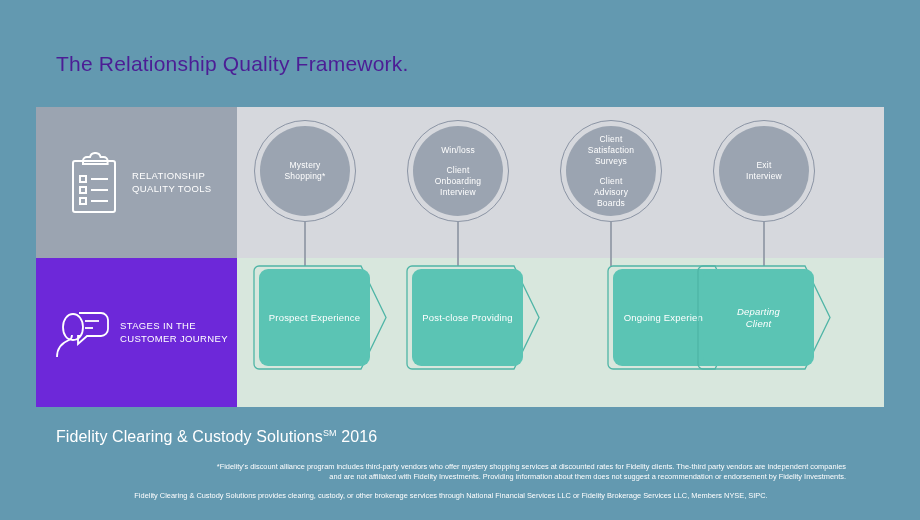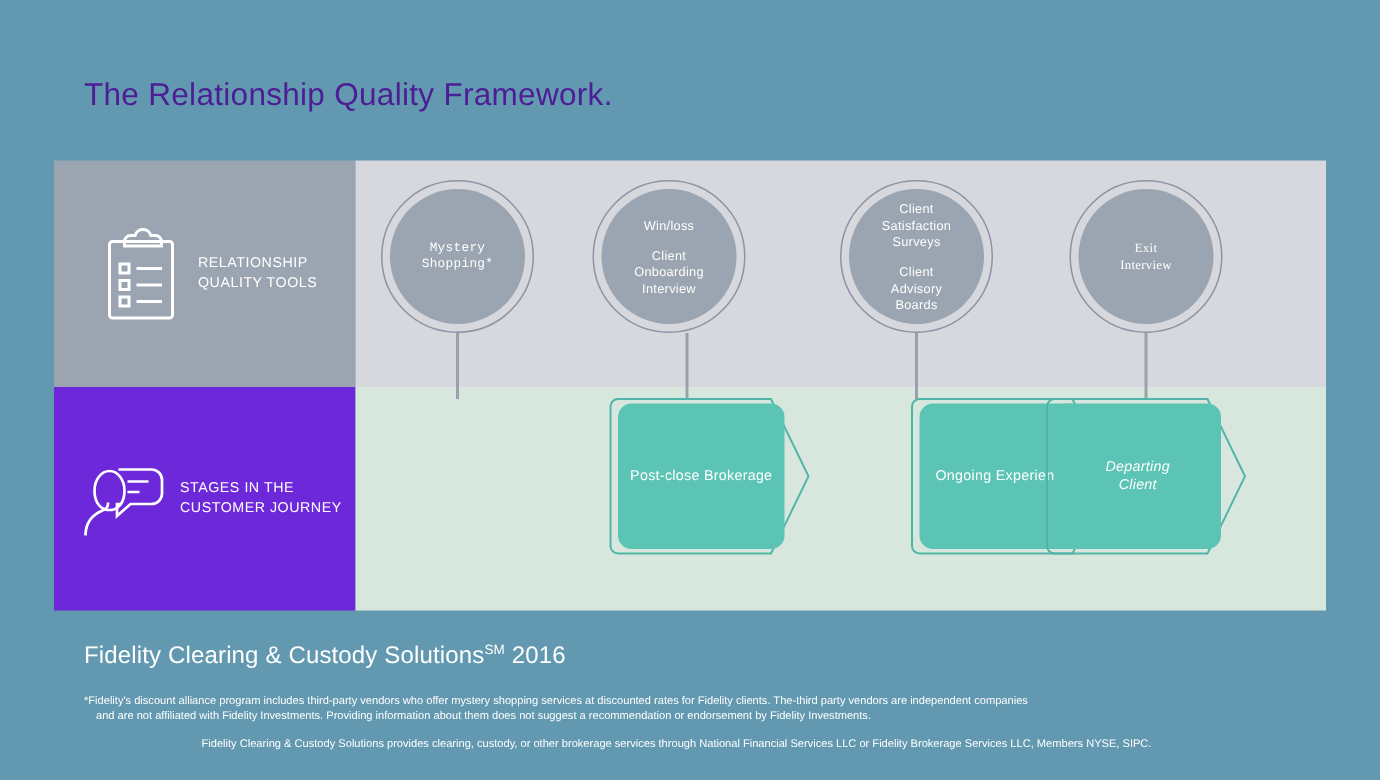--- a/index.html
+++ b/index.html
@@ -176,21 +176,21 @@
   #disclaimer {
     position: absolute;
     left: 56px;
     top: 462px;
     width: 790px;
     color: #ffffff;
     font-size: 7.4px;
     line-height: 10px;
   }
   #disclaimer p { margin: 0; }
-  #disclaimer .note-1 { text-indent: 0; padding-left: 0; }
+  #disclaimer .note-1 { text-indent: 0; padding-left: 0; text-align: right; }
   #disclaimer .note-1 .cont { display: block; padding-left: 8px; }
   #disclaimer .note-2 { margin-top: 9px; text-align: center; }
 </style>
 </head>
 <body>
 
 <div id="page-title">The Relationship Quality Framework.</div>
 
 <div id="framework-panel">
 
@@ -207,50 +207,50 @@
           <line x1="24" y1="38" x2="41" y2="38"></line>
           <rect x="13" y="46" width="6" height="6"></rect>
           <line x1="24" y1="49" x2="41" y2="49"></line>
         </svg>
       </div>
       <div class="sidebar-label">RELATIONSHIP QUALITY TOOLS</div>
     </div>
 
     <div class="row-body">
 
-    <div class="tool-node" style="left: 17px; font-family: Liberation Mono, monospace;">
+    <div class="tool-node" style="left: 17px;">
           <div class="tool-ring"></div>
           <div class="tool-disc">
             <div class="tool-label">
               <span class="grp">Mystery<br>Shopping*</span>
             </div>
           </div>
         </div>
         <div class="connector" style="left: 67px; top: 115px; height: 36px;"></div>
-        <div class="tool-node" style="left: 158px;">
+        <div class="tool-node" style="left: 170px;">
           <div class="tool-ring"></div>
           <div class="tool-disc">
             <div class="tool-label">
               <span class="grp">Win/loss</span>
               <span class="grp">Client<br>Onboarding<br>Interview</span>
             </div>
           </div>
         </div>
         <div class="connector" style="left: 220px; top: 115px; height: 36px;"></div>
         <div class="tool-node" style="left: 323px;">
           <div class="tool-ring"></div>
           <div class="tool-disc">
             <div class="tool-label">
               <span class="grp">Client<br>Satisfaction<br>Surveys</span>
               <span class="grp">Client<br>Advisory<br>Boards</span>
             </div>
           </div>
         </div>
         <div class="connector" style="left: 373px; top: 115px; height: 36px;"></div>
-        <div class="tool-node" style="left: 476px; font-family: Liberation Serif, serif;">
+        <div class="tool-node" style="left: 476px;">
           <div class="tool-ring"></div>
           <div class="tool-disc">
             <div class="tool-label">
               <span class="grp">Exit<br>Interview</span>
             </div>
           </div>
         </div>
         <div class="connector" style="left: 526px; top: 115px; height: 36px;"></div>
       </div>
   </div>
@@ -269,26 +269,34 @@
       </div>
       <div class="sidebar-label">STAGES IN THE CUSTOMER JOURNEY</div>
     </div>
 
     <div class="row-body">
 
     <div class="connector" style="left: 67px; top: 0px; height: 8px;"></div>
         <div class="connector" style="left: 220px; top: 0px; height: 8px;"></div>
         <div class="connector" style="left: 373px; top: 0px; height: 8px;"></div>
         <div class="connector" style="left: 526px; top: 0px; height: 8px;"></div>
+        <div class="stage-node" style="left: 16px;">
+          <svg class="stage-outline" width="135" height="105" viewBox="0 0 135 105">
+            <path d="M6,1 H108 L133,52.5 L108,104 H6 A5,5 0 0 1 1,99 V6 A5,5 0 0 1 6,1 Z" fill="none" stroke="#4fb5a6" stroke-width="1.3"></path>
+          </svg>
+          <div class="stage-inner">
+            <div class="stage-label">Prospect Experience</div>
+          </div>
+        </div>
         <div class="stage-node" style="left: 169px;">
           <svg class="stage-outline" width="135" height="105" viewBox="0 0 135 105">
             <path d="M6,1 H108 L133,52.5 L108,104 H6 A5,5 0 0 1 1,99 V6 A5,5 0 0 1 6,1 Z" fill="none" stroke="#4fb5a6" stroke-width="1.3"></path>
           </svg>
           <div class="stage-inner">
-            <div class="stage-label">Post-close Brokerage</div>
+            <div class="stage-label">Post-close Providing</div>
           </div>
         </div>
         <div class="stage-node" style="left: 322px; margin-left: 48px;">
           <svg class="stage-outline" width="135" height="105" viewBox="0 0 135 105">
             <path d="M6,1 H108 L133,52.5 L108,104 H6 A5,5 0 0 1 1,99 V6 A5,5 0 0 1 6,1 Z" fill="none" stroke="#4fb5a6" stroke-width="1.3"></path>
           </svg>
           <div class="stage-inner">
             <div class="stage-label">Ongoing Experience</div>
           </div>
         </div>

